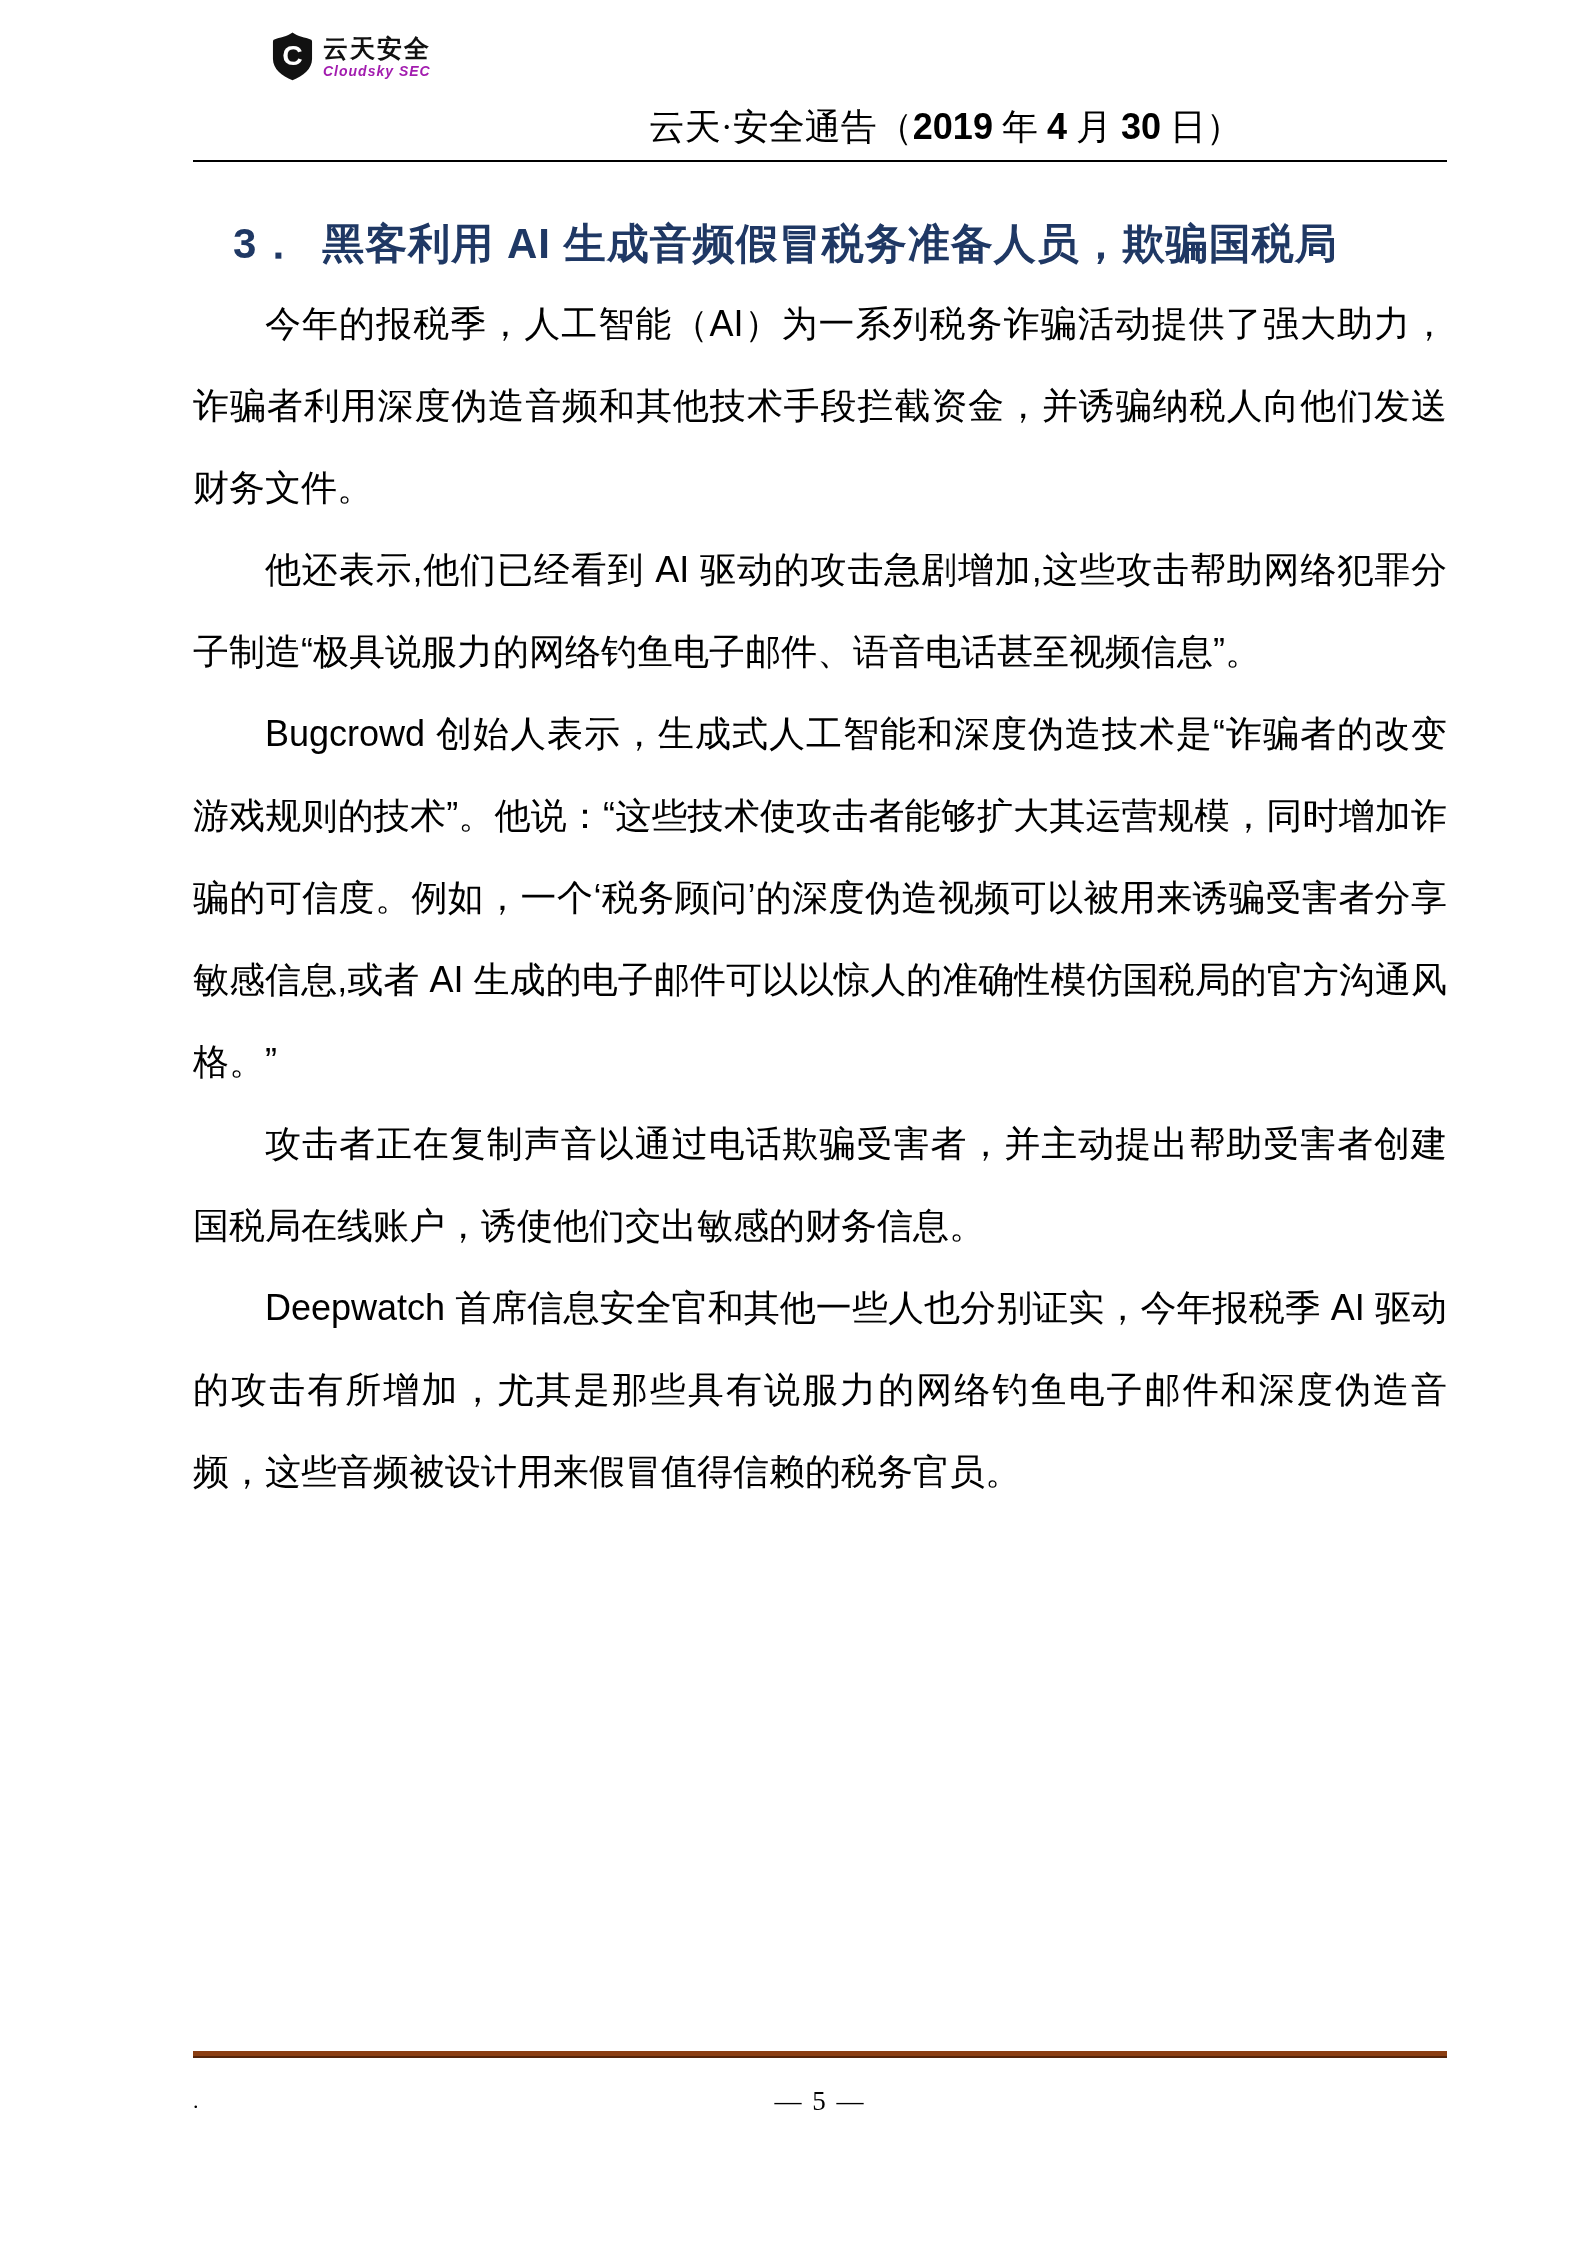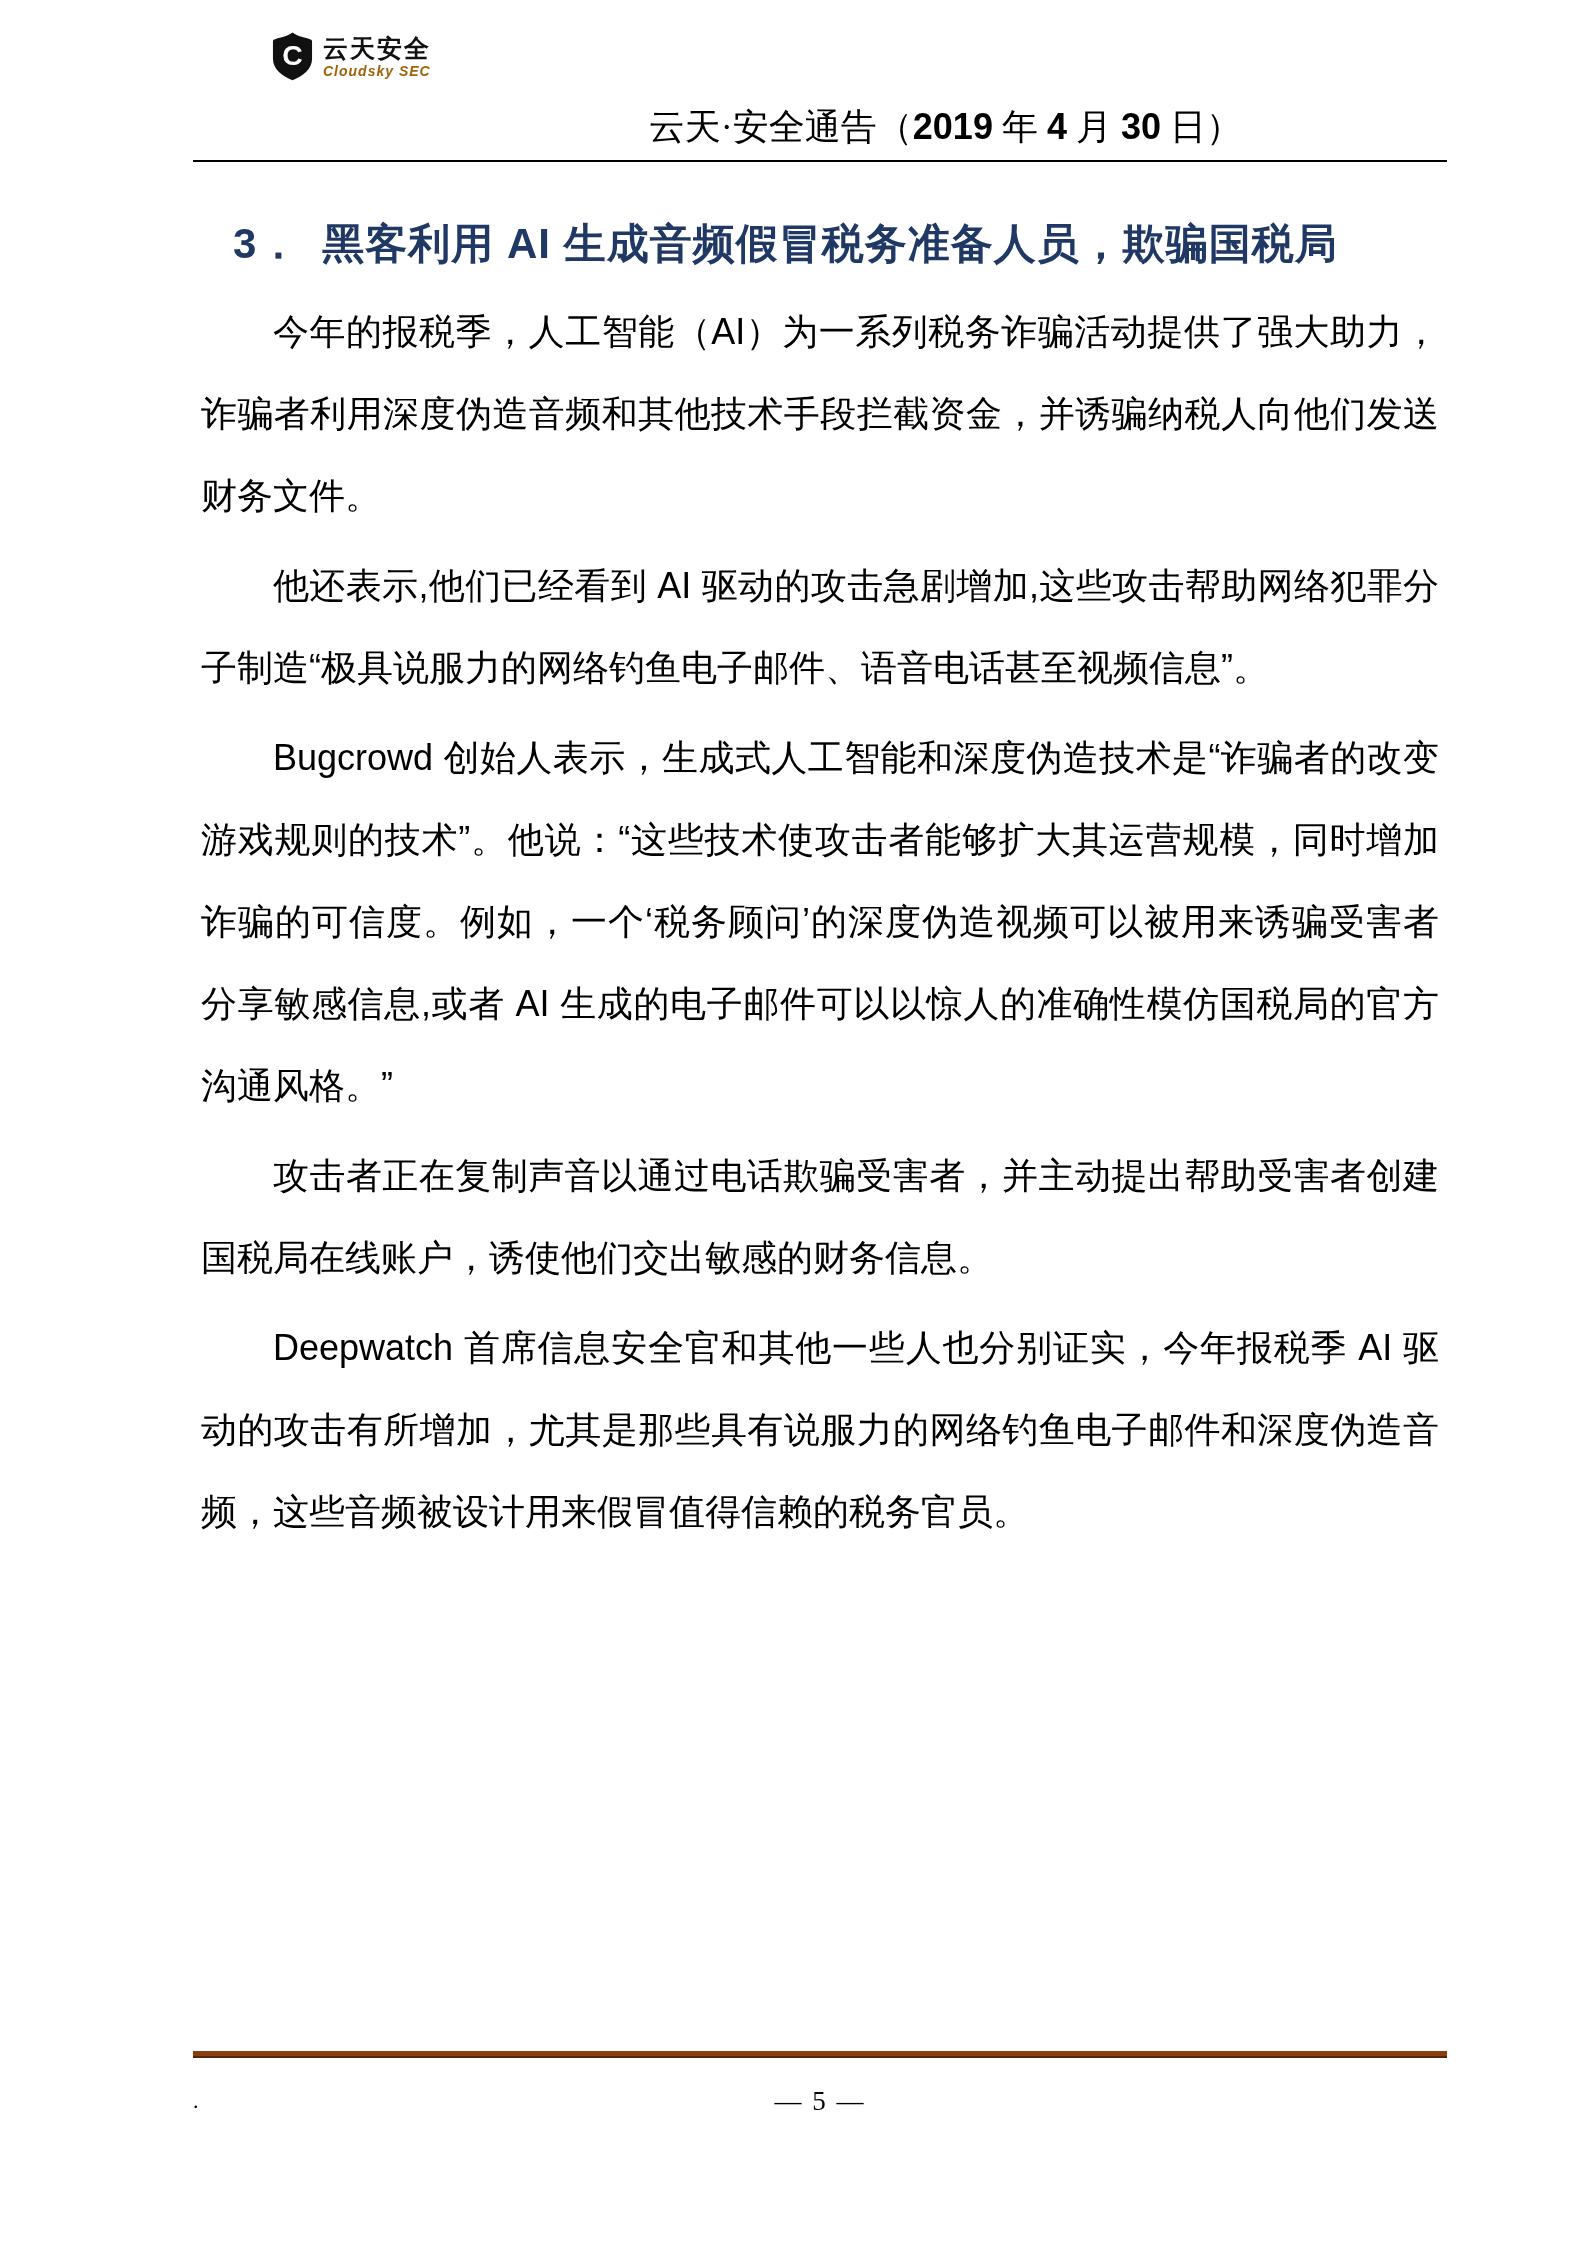--- a/index.html
+++ b/index.html
@@ -35,21 +35,21 @@
     font-size: 25px;
     font-weight: bold;
     letter-spacing: 2px;
     color: #111;
   }
   .logo-text-en {
     font-size: 14px;
     font-weight: bold;
     font-style: italic;
     letter-spacing: 1px;
-    color: #a16207;
+    color: #a21caf;
     margin-top: 3px;
   }
   .header-title {
     position: absolute;
     right: 205px;
     bottom: 8px;
     font-family: "Liberation Serif", "DejaVu Serif", serif;
     font-size: 36px;
     white-space: nowrap;
     color: #000;
@@ -78,21 +78,21 @@
     position: absolute;
     top: 283px;
     left: 193px;
     width: 1254px;
     font-size: 36px;
     line-height: 82px;
     text-align: justify;
     color: #000;
   }
   .doc-body p {
-    margin: 8px;
+    margin: 0;
     text-indent: 2em;
   }
 
   
   .footer-rule {
     position: absolute;
     top: 2051px;
     left: 193px;
     width: 1254px;
     height: 5px;

